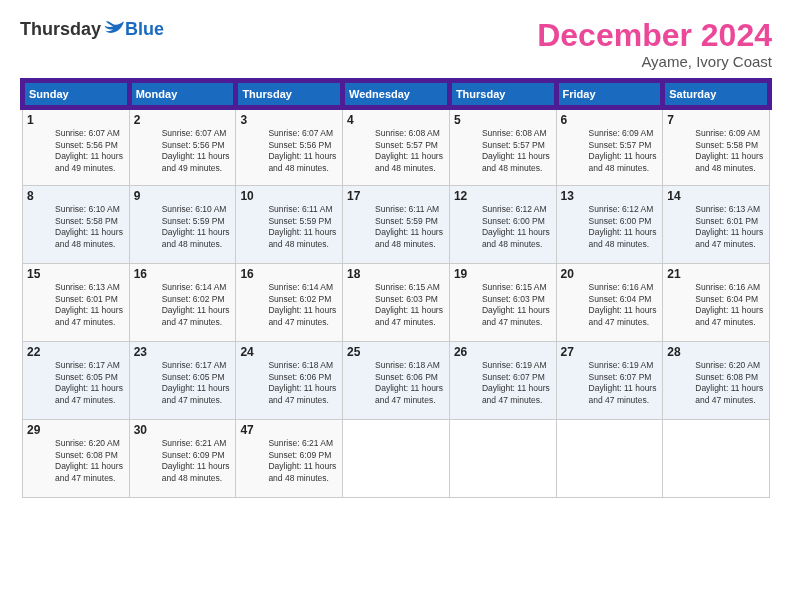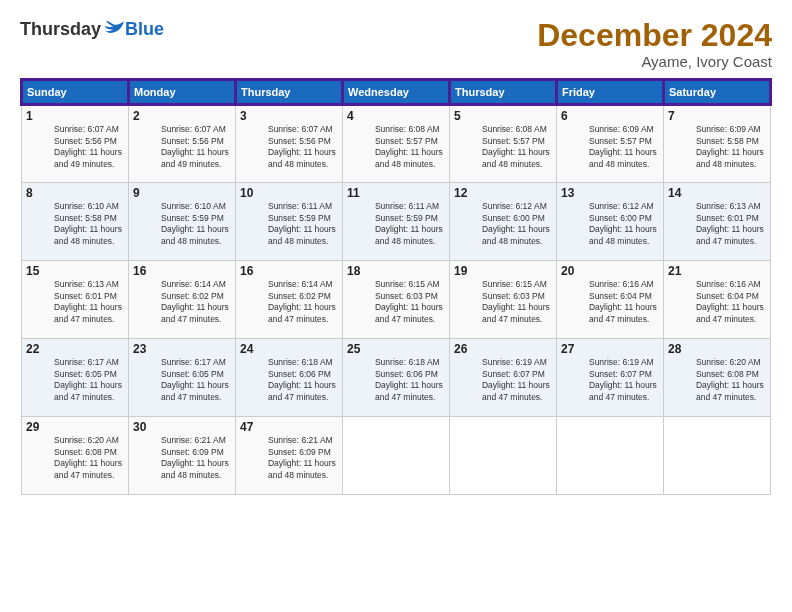--- a/index.html
+++ b/index.html
@@ -40,40 +40,40 @@
       width: 22px;
       height: 22px;
       margin-left: 2px;
     }
     .title-area {
       text-align: right;
     }
     .month-title {
       font-size: 32px;
       font-weight: bold;
-      color: #a16207;
+      color: #ec4899;
       line-height: 1.1;
     }
     .location {
       font-size: 15px;
       color: #555;
     }
     .calendar {
       width: 100%;
       border-collapse: collapse;
       font-size: 9.5px;
     }
     .calendar thead th {
       background: #1a6abf;
       color: #fff;
       padding: 5px 4px;
       text-align: left;
       font-size: 11px;
       font-weight: bold;
-      border: 3px solid #4c1d95;
+      border: 5px solid #4c1d95;
     }
     .calendar tbody td {
       border: 1px solid #ccc;
       vertical-align: top;
       padding: 3px 4px;
       width: 108px;
       height: 78px;
     }
     .calendar tbody tr:nth-child(odd) td {
       background: #f9f9f9;
@@ -188,21 +188,21 @@
             Sunrise: 6:10 AM<br>Sunset: 5:59 PM<br>Daylight: 11 hours and 48 minutes.
           </div>
           </td>
           <td>
             <span class="day-number">10</span>
           <div class="cell-content">
             Sunrise: 6:11 AM<br>Sunset: 5:59 PM<br>Daylight: 11 hours and 48 minutes.
           </div>
           </td>
           <td>
-            <span class="day-number">11</span>
+            <span class="day-number">17</span>
           <div class="cell-content">
             Sunrise: 6:11 AM<br>Sunset: 5:59 PM<br>Daylight: 11 hours and 48 minutes.
           </div>
           </td>
           <td>
             <span class="day-number">12</span>
           <div class="cell-content">
             Sunrise: 6:12 AM<br>Sunset: 6:00 PM<br>Daylight: 11 hours and 48 minutes.
           </div>
           </td>

